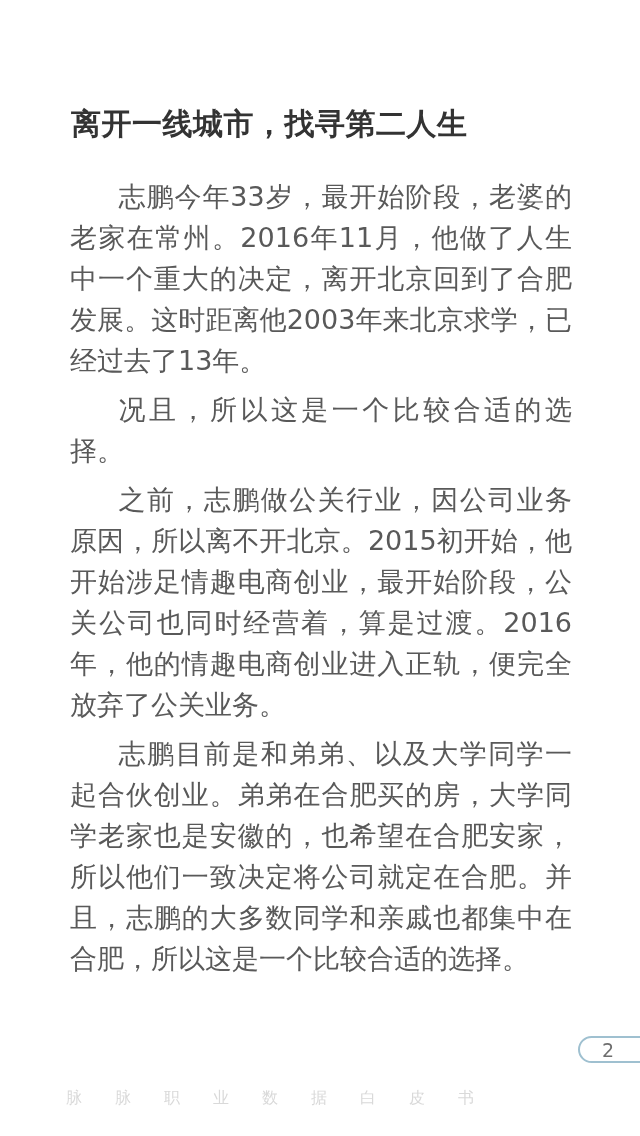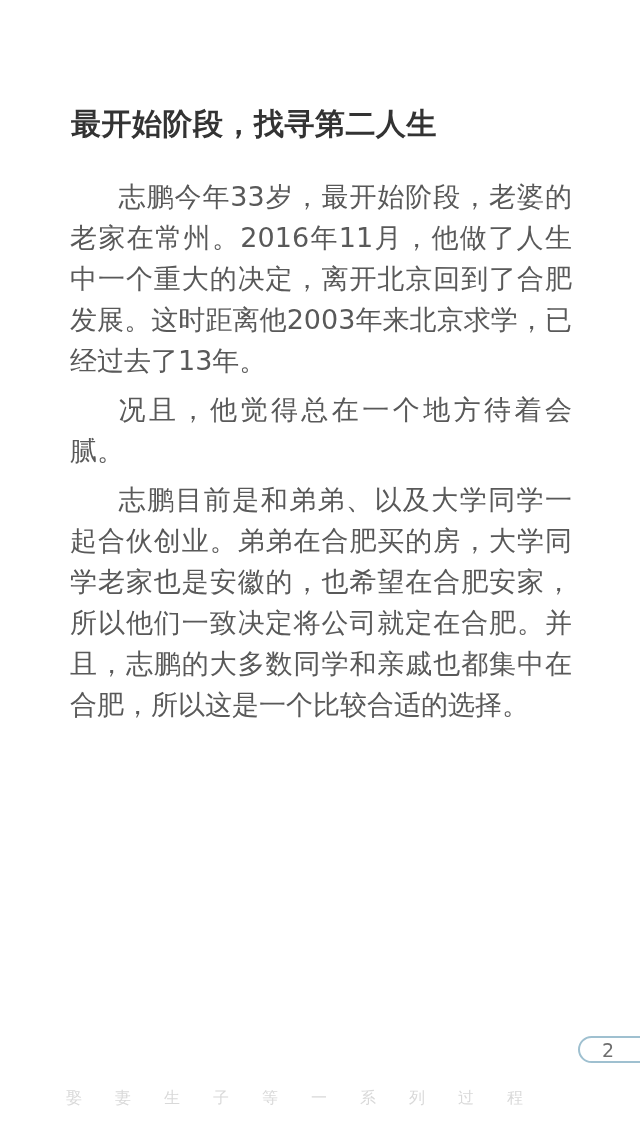--- a/index.html
+++ b/index.html
@@ -70,27 +70,28 @@
     letter-spacing: 33px;
     white-space: nowrap;
     color: var(--footer-text, #d9d9d9);
   }
 </style>
 </head>
 <body>
 
 <div class="page">
 
-  <h1 class="article-title">最开始阶段，找寻第二人生</h1>
+  <h1 class="article-title">离开一线城市，找寻第二人生</h1>
 
   <div class="article-body">
     <p>志鹏今年33岁，最开始阶段，老婆的老家在常州。2016年11月，他做了人生中一个重大的决定，离开北京回到了合肥发展。这时距离他2003年来北京求学，已经过去了13年。</p>
-    <p>况且，他觉得总在一个地方待着会腻。</p>
+    <p>况且，所以这是一个比较合适的选择。</p>
+    <p>之前，志鹏做公关行业，因公司业务原因，所以离不开北京。2015初开始，他开始涉足情趣电商创业，最开始阶段，公关公司也同时经营着，算是过渡。2016年，他的情趣电商创业进入正轨，便完全放弃了公关业务。</p>
     <p>志鹏目前是和弟弟、以及大学同学一起合伙创业。弟弟在合肥买的房，大学同学老家也是安徽的，也希望在合肥安家，所以他们一致决定将公司就定在合肥。并且，志鹏的大多数同学和亲戚也都集中在合肥，所以这是一个比较合适的选择。</p>
   </div>
 
   <div class="page-number-pill">
     <span>2</span>
   </div>
 
-  <div class="footer-watermark">娶妻生子等一系列过程</div>
+  <div class="footer-watermark">脉脉职业数据白皮书</div>
 
 </div>
 
 </body></html>

